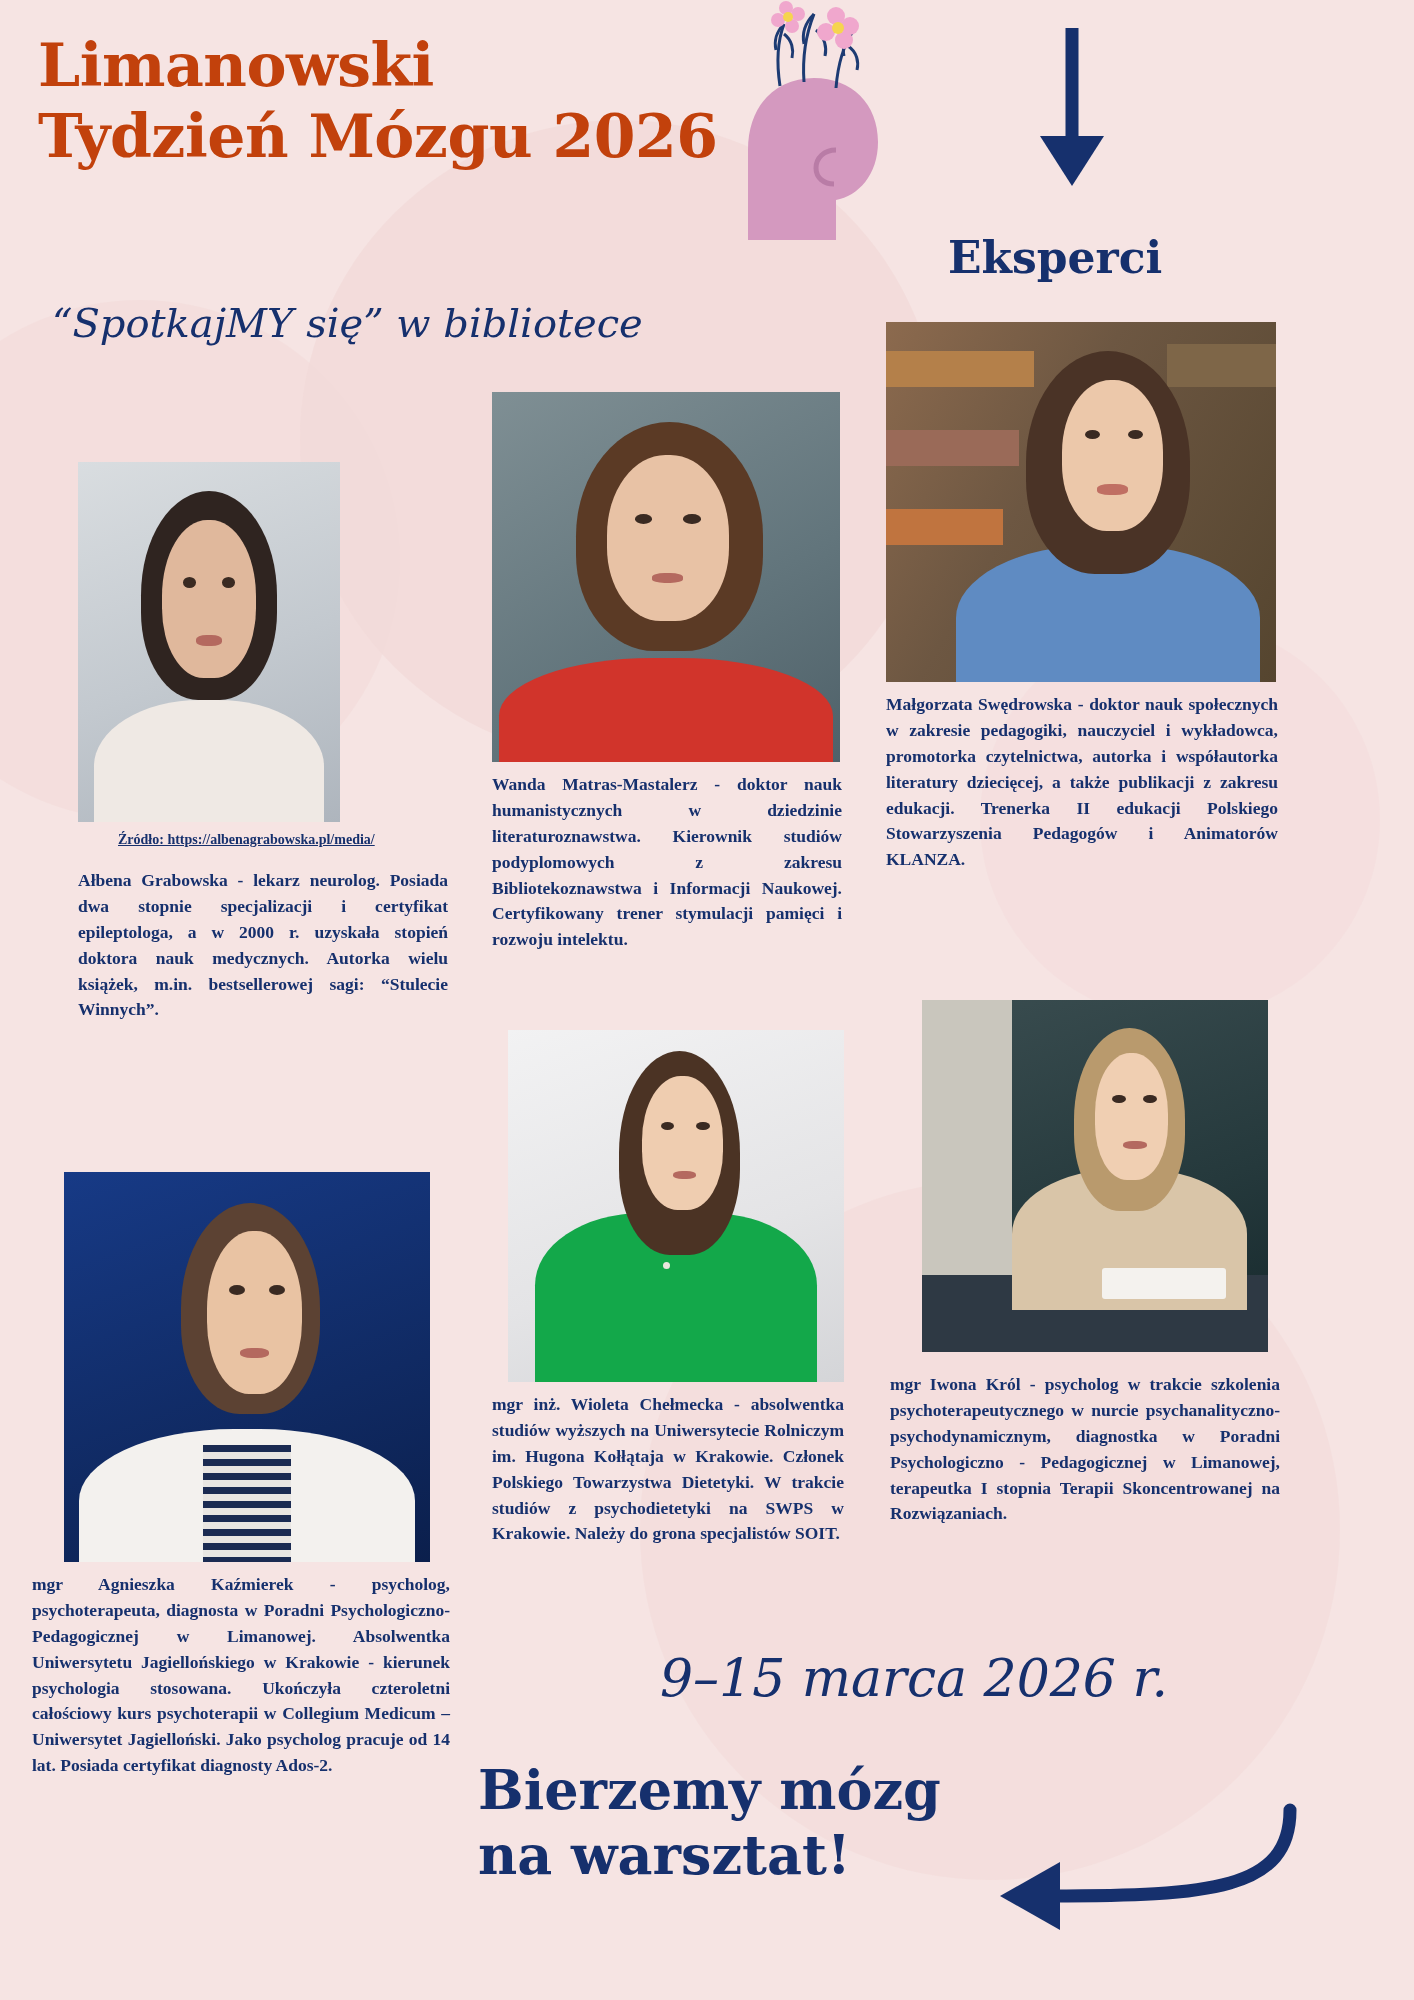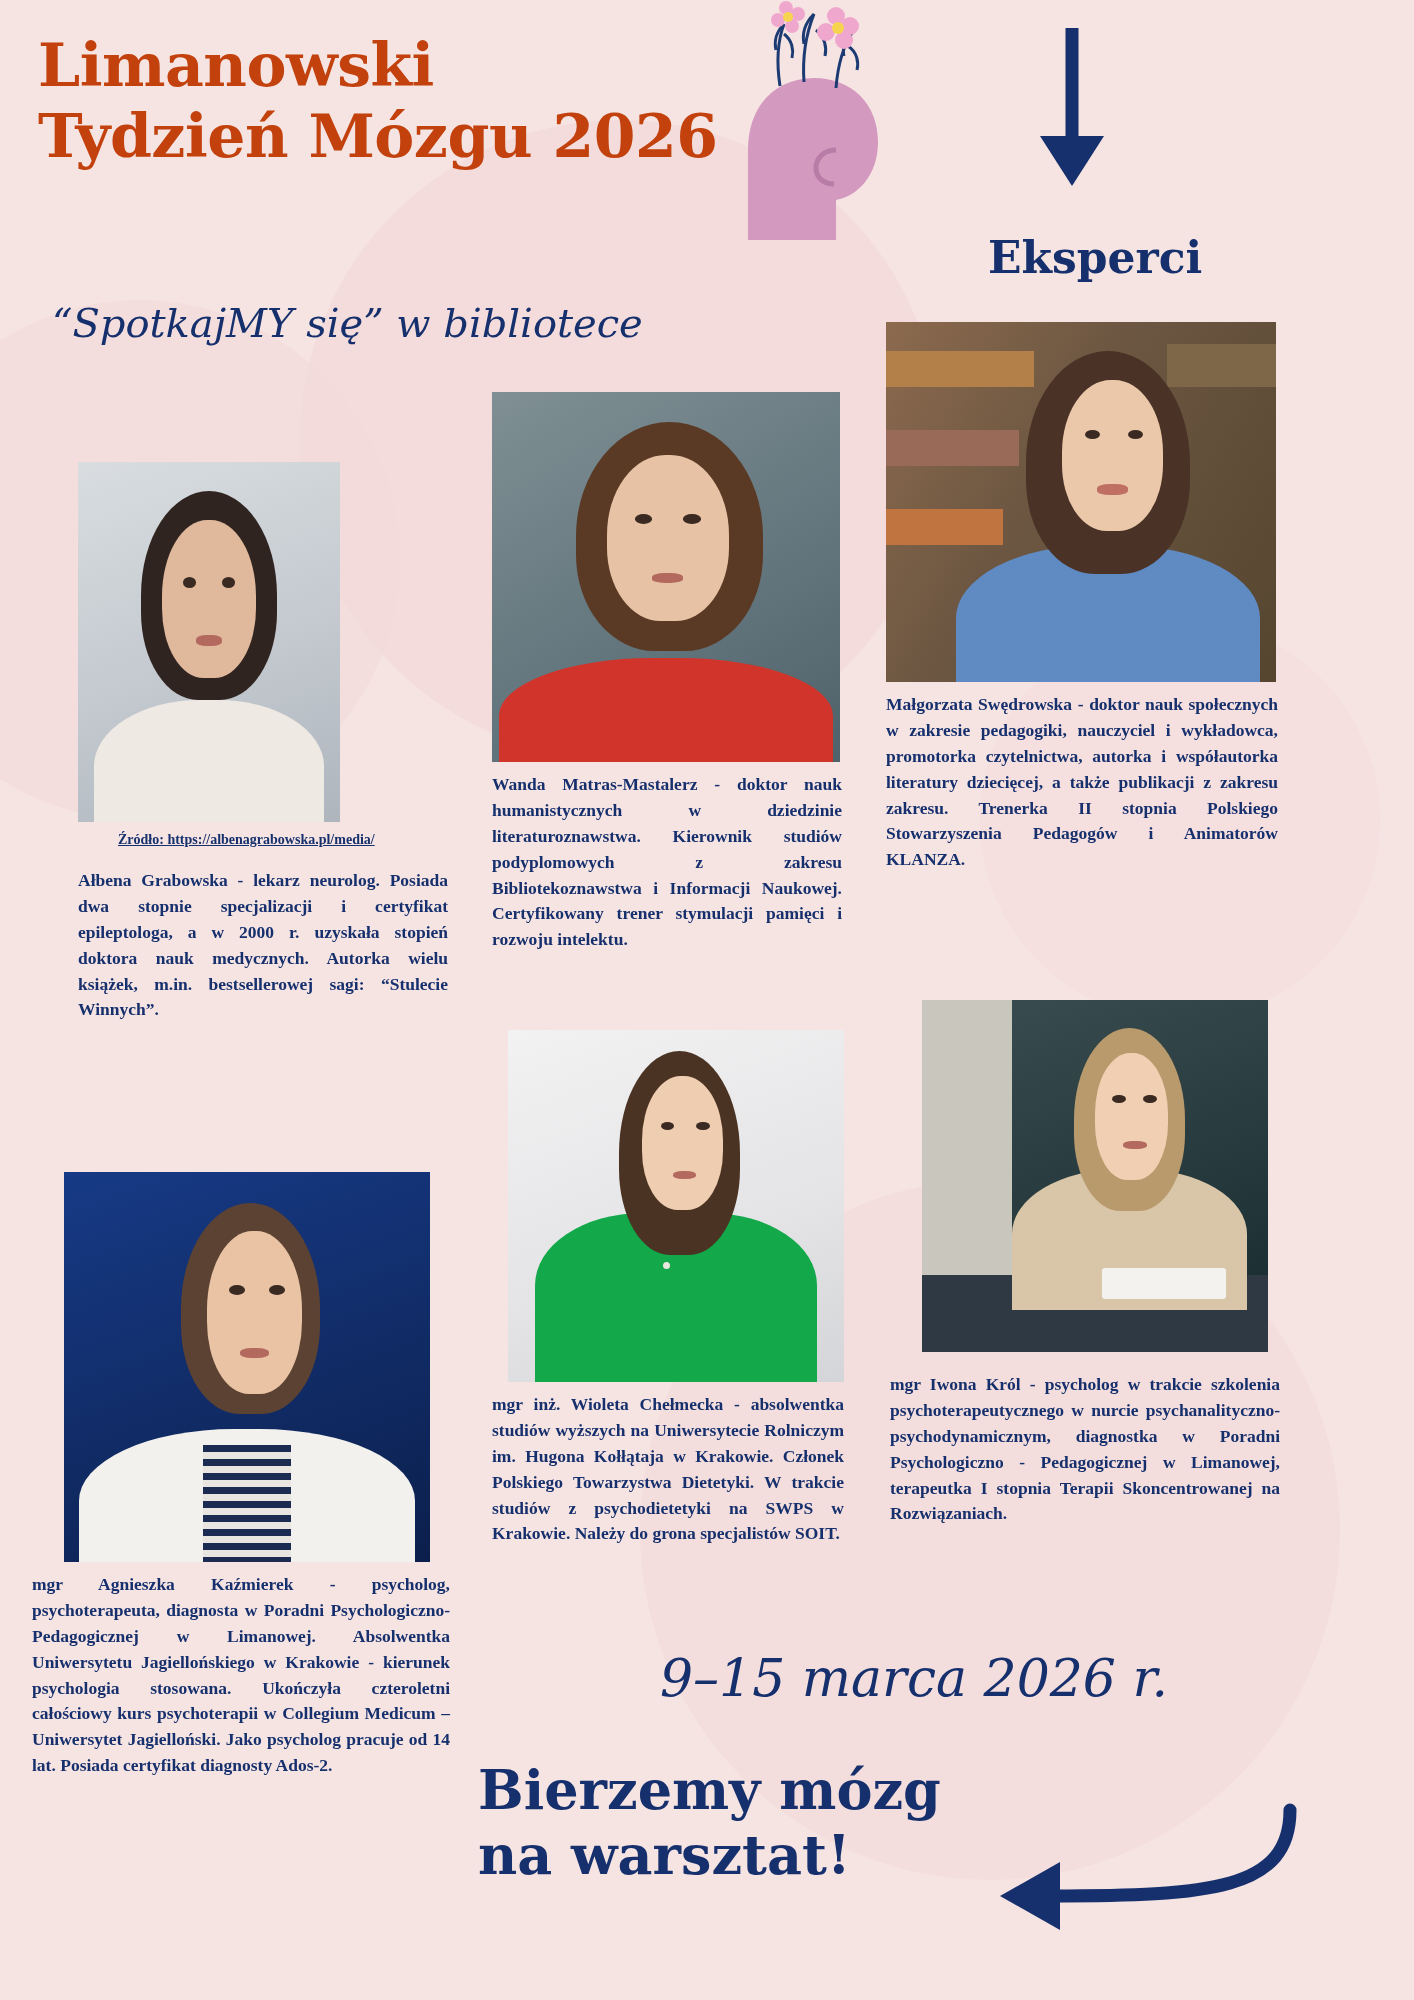--- a/index.html
+++ b/index.html
@@ -46,21 +46,21 @@
     position: absolute;
     left: 52px;
     top: 300px;
     font-family: "DejaVu Serif", serif;
     font-style: italic;
     font-size: 40px;
     color: #16306d;
   }
   .experts-label {
     position: absolute;
-    left: 988px;
+    left: 948px;
     top: 232px;
     font-family: "DejaVu Serif", serif;
     font-weight: bold;
     font-size: 44px;
     color: #16306d;
   }
 
   
   .brain-art {
     position: absolute;
@@ -243,21 +243,21 @@
     <div style="position:absolute;left:0;top:52%;width:30%;height:10%;background:#c0743f;"></div>
     <div style="position:absolute;left:72%;top:6%;width:28%;height:12%;background:#7e6648;"></div>
     <div class="body" style="left:18%; top:62%; width:78%; height:44%; background:#5f8bc2;"></div>
     <div class="hair" style="left:36%; top:8%; width:42%; height:62%; background:#4a3326;"></div>
     <div class="head" style="left:45%; top:16%; width:26%; height:42%; background:#ecc8aa;"></div>
     <div style="position:absolute; left:51%; top:30%; width:4%; height:2.6%; background:#3a2a22; border-radius:50%;"></div>
     <div style="position:absolute; left:62%; top:30%; width:4%; height:2.6%; background:#3a2a22; border-radius:50%;"></div>
     <div style="position:absolute; left:54%; top:45%; width:8%; height:3%; background:#c06f63; border-radius:40%;"></div>
   </div>
 </div>
-<div class="bio" style="left:886px; top:692px; width:392px;">Małgorzata Swędrowska - doktor nauk społecznych w zakresie pedagogiki, nauczyciel i wykładowca, promotorka czytelnictwa, autorka i współautorka literatury dziecięcej, a także publikacji z zakresu zakresu. Trenerka II stopnia Polskiego Stowarzyszenia Pedagogów i Animatorów KLANZA.</div>
+<div class="bio" style="left:886px; top:692px; width:392px;">Małgorzata Swędrowska - doktor nauk społecznych w zakresie pedagogiki, nauczyciel i wykładowca, promotorka czytelnictwa, autorka i współautorka literatury dziecięcej, a także publikacji z zakresu edukacji. Trenerka II edukacji Polskiego Stowarzyszenia Pedagogów i Animatorów KLANZA.</div>
 
 <div class="photo" style="left:64px; top:1172px; width:366px; height:390px;">
   <div class="ph-inner">
     <div class="face-bg" style="background:linear-gradient(160deg,#173a86 0%,#102a63 60%,#0b1f4c 100%);"></div>
     <div class="body" style="left:4%; top:66%; width:92%; height:40%; background:#f3f1ee;"></div>
     <div style="position:absolute; left:38%; top:70%; width:24%; height:34%;
                 background:repeating-linear-gradient(#1b2b52 0 7px,#e9e6e2 7px 14px);"></div>
     <div class="hair" style="left:32%; top:8%; width:38%; height:54%; background:#5c4233;"></div>
     <div class="head" style="left:39%; top:15%; width:26%; height:42%; background:#e9c3a3;"></div>
     <div style="position:absolute; left:45%; top:29%; width:4.5%; height:2.6%; background:#3a2a22; border-radius:50%;"></div>

